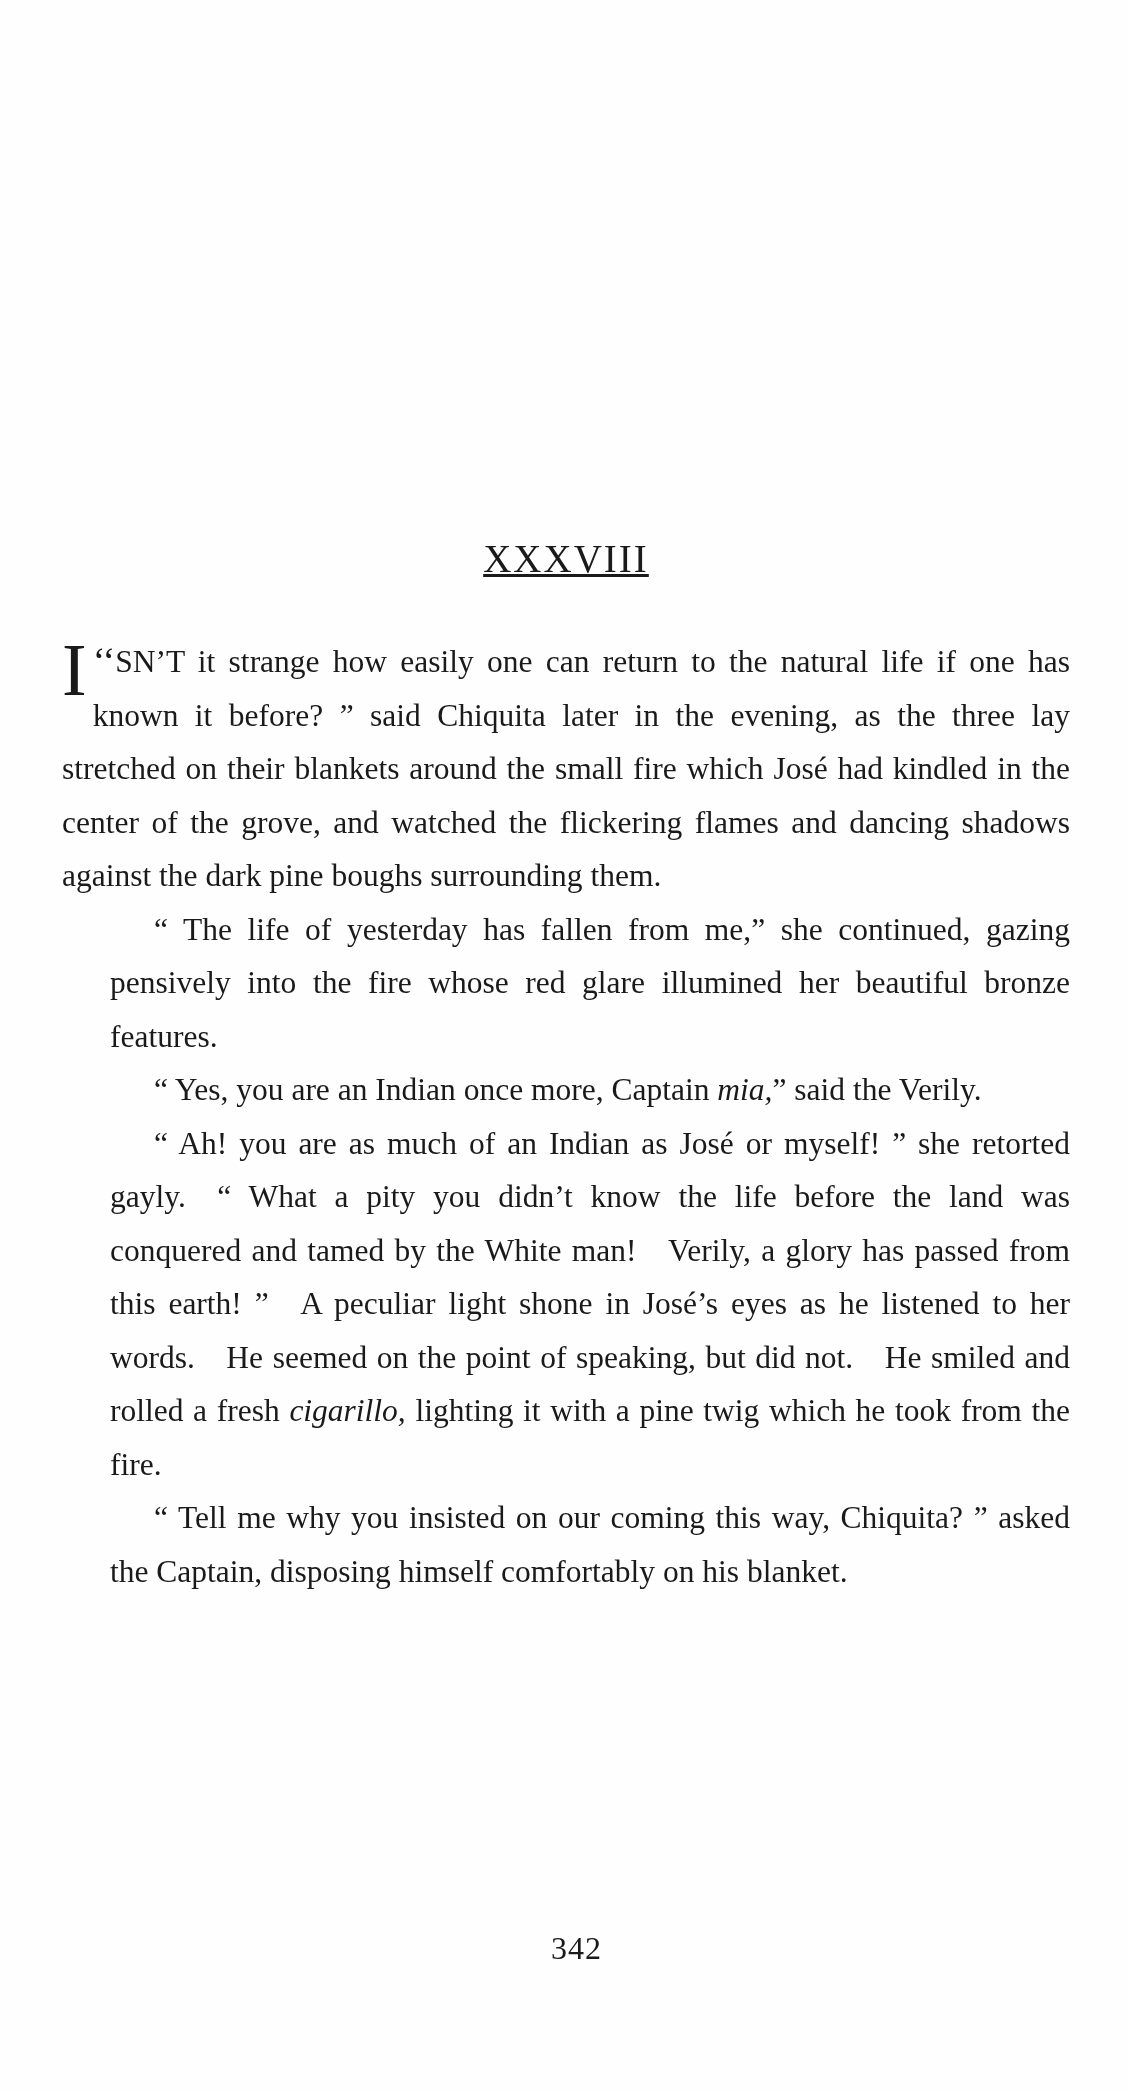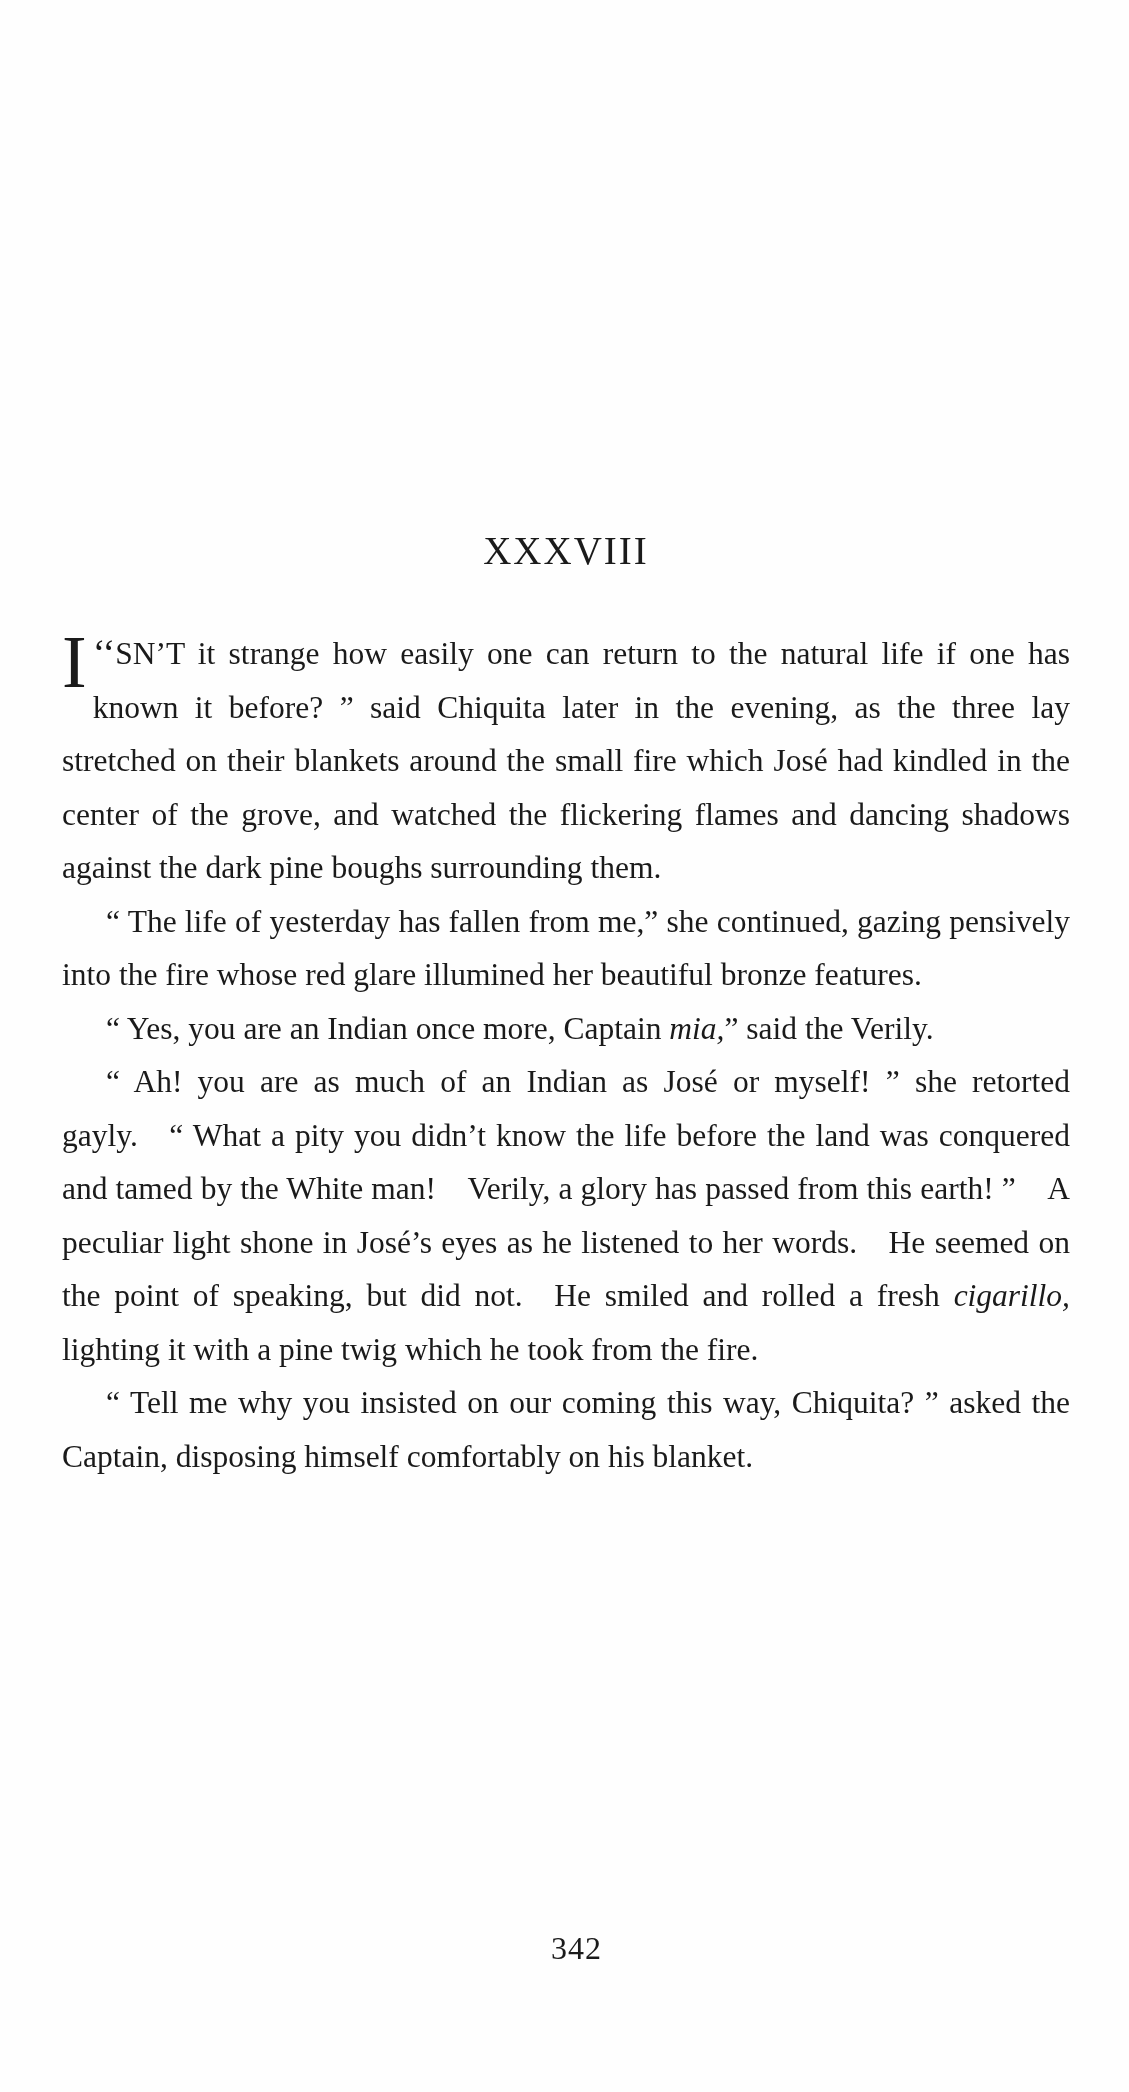--- a/index.html
+++ b/index.html
@@ -25,37 +25,39 @@
   .content {
     position: absolute;
     left: 62px;
     top: 520px;
     width: 1008px;
   }
   .chapter-number {
     text-align: center;
     font-size: 39px;
     letter-spacing: 2px;
-    margin: 8px 0 54px 0;
+    margin: 16px 0 54px 0;
     font-weight: normal;
     font-family: "Liberation Serif", serif;
+    text-decoration: underline;
   }
   p {
     margin: 0;
     font-size: 31.5px;
     line-height: 53.5px;
     text-align: justify;
     text-justify: inter-word;
     font-family: "Liberation Serif", serif;
   }
   p.first {
     text-indent: 0;
   }
   p.indent {
     text-indent: 44px;
+    margin-left: 48px;
   }
   .dropcap-wrap {
     position: relative;
   }
   .dropcap {
     float: left;
     font-size: 74px;
     line-height: 62px;
     padding: 2px 6px 0 0;
     margin-top: 2px;

